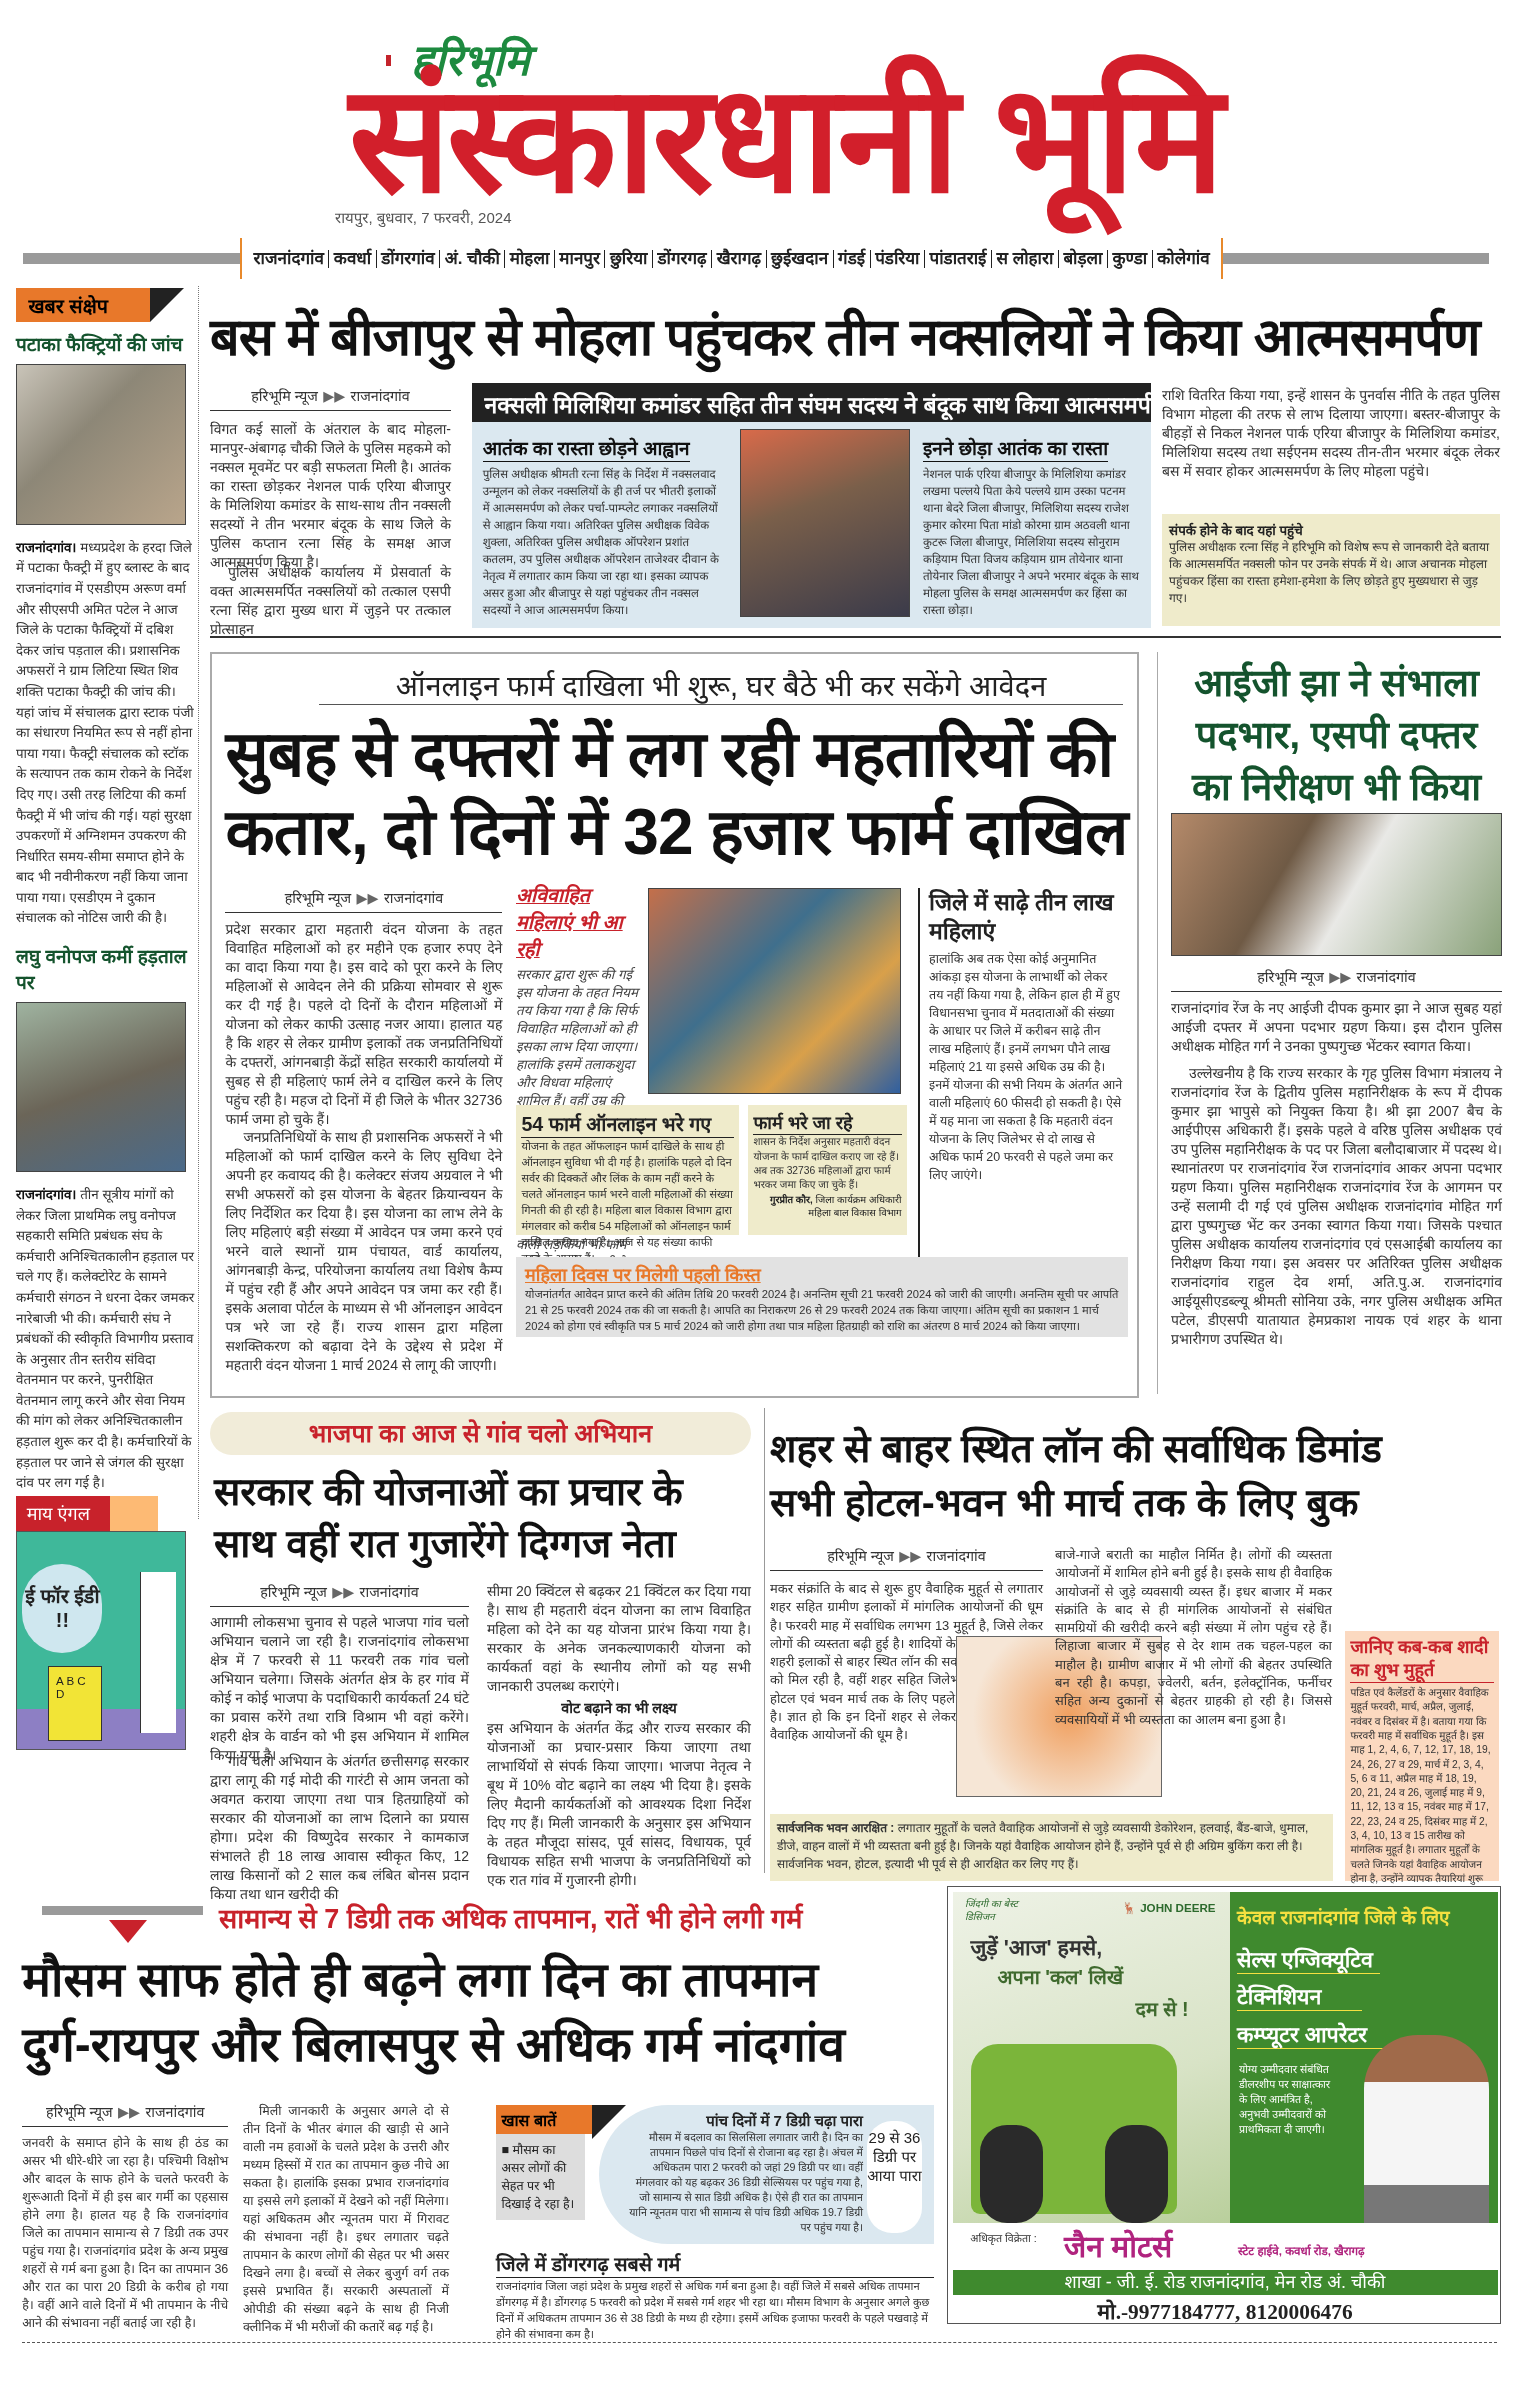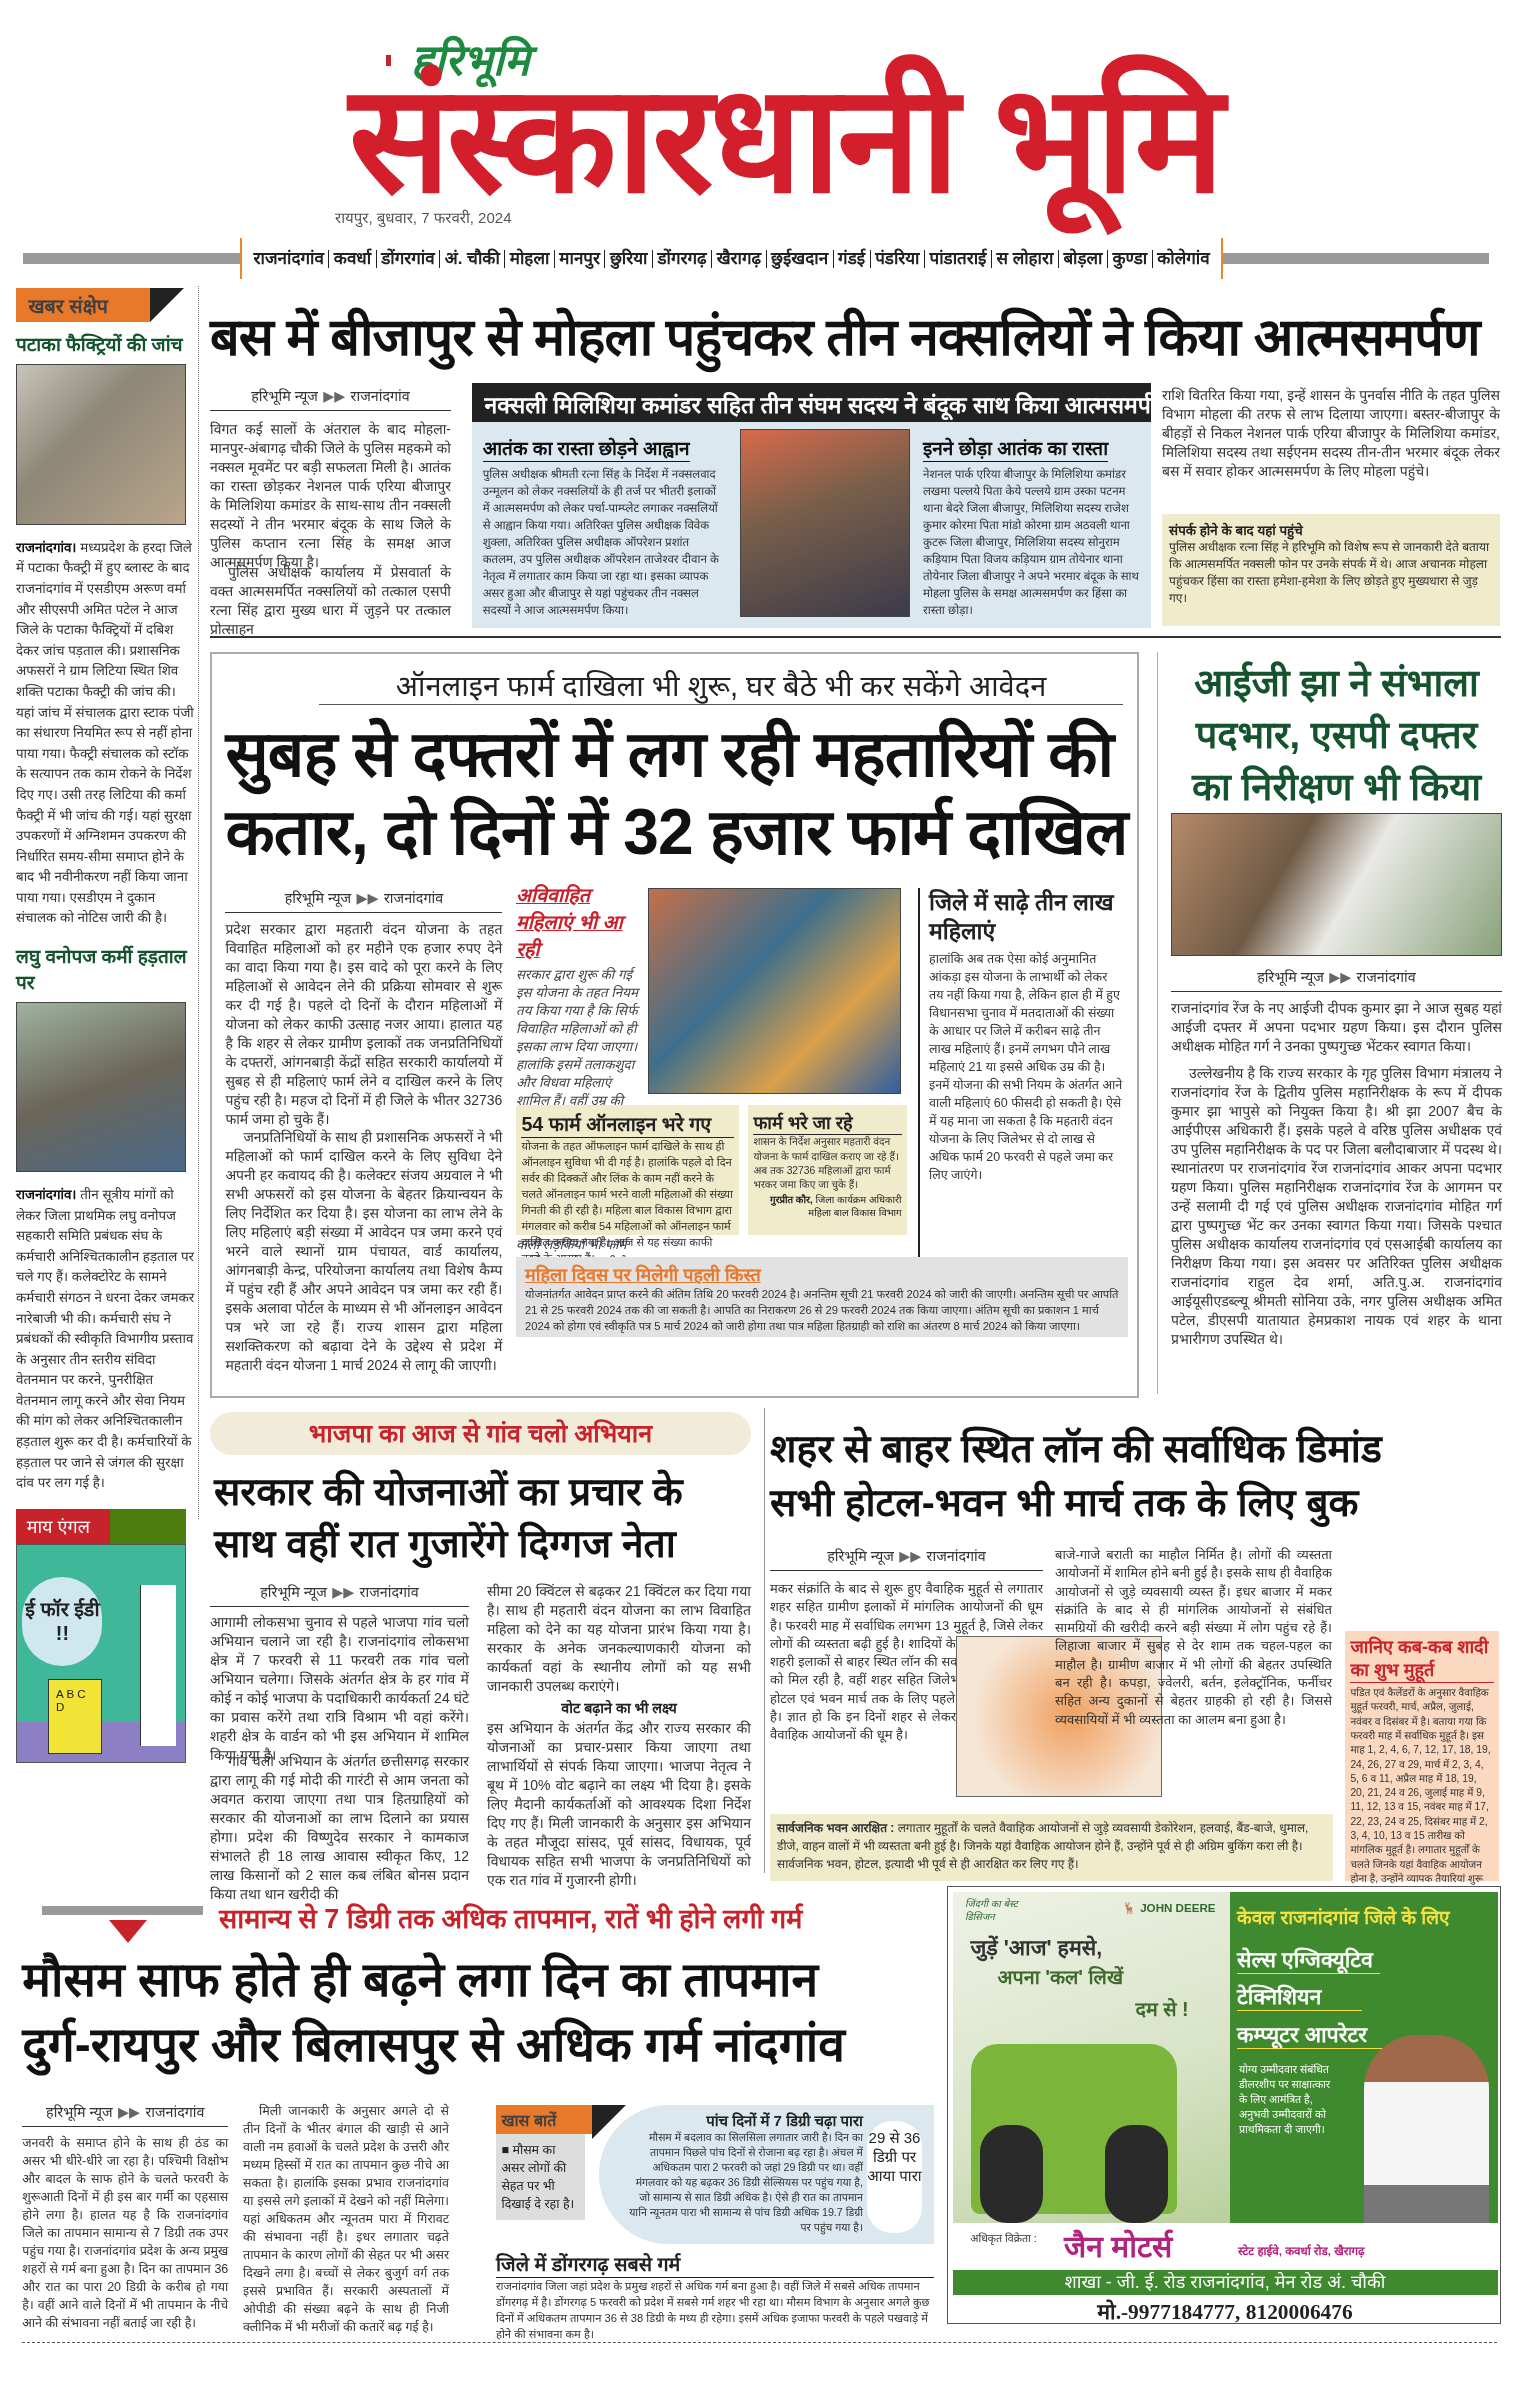--- a/index.html
+++ b/index.html
@@ -11,21 +11,21 @@
 .brand-dot{left:386px;top:55px;width:5.4px;height:10.7px;background:#c4232b}
 .brand-main{left:349px;top:63px;font-size:150px;font-weight:700;color:#d21f2b;letter-spacing:-3.6px;line-height:152px}
 .dateline{left:335px;top:207px;font-size:15px;color:#555}
 .navbar-line{left:23px;top:253px;width:1466px;height:10.7px;background:#9a9a9a}
 .navbar{left:240px;top:238px;height:41px;background:#fff;border-left:2.7px solid #e8892b;border-right:2.7px solid #e8892b;display:flex;align-items:center;padding:0 7.1px}
 .navbar span{font-size:17px;font-weight:700;color:#222;padding:0 4.5px;border-right:1.8px solid #222;line-height:18px}
 .navbar span:last-child{border-right:none}
 
 .leftcol{left:16px;top:288px;width:179px}
 .vdiv{left:198px;top:286px;width:0;height:1233px;border-left:0.9px dotted #777}
-.tag-orange{background:#e8782a;color:#404040;font-weight:700;font-size:19.7px;padding:3.6px 12.5px;width:134px;position:relative}
+.tag-orange{background:#e8782a;color:#000000;font-weight:700;font-size:19.7px;padding:3.6px 12.5px;width:134px;position:relative}
 .tag-orange::after{content:"";position:absolute;right:-34px;top:0;border-left:34px solid #222;border-bottom:34px solid transparent}
 .ltitle{font-size:19px;font-weight:700;color:#14532d;margin:9px 0 7.1px}
 .photo{background:linear-gradient(135deg,#c9c4b9,#8d8777 40%,#b9a58b);border:0.9px solid #444}
 .lp{font-size:13.4px;line-height:20.6px;text-align:left;color:#333}
 .lp b{color:#111}
 
 .h1{left:210px;top:299px;font-size:52px;font-weight:700;color:#111;white-space:nowrap;letter-spacing:-0.9px}
 .byline{font-size:14.3px;color:#333;text-align:center;border-bottom:1.8px solid #333;padding-bottom:5.4px}
 .byline i{color:#666;font-style:normal;margin:0 5.4px}
 .darkbar{background:#222;color:#fff;font-size:23px;font-weight:700;padding:5.4px 12.5px;white-space:nowrap}
@@ -88,21 +88,21 @@
 
 <div class="abs vdiv"></div>
 <div class="abs leftcol">
   <div class="tag-orange">खबर संक्षेप</div>
   <div class="ltitle">पटाका फैक्ट्रियों की जांच</div>
   <div class="photo" style="width:170px;height:161px"></div>
   <p class="lp" style="margin-top:12.5px"><b>राजनांदगांव।</b> <span>मध्यप्रदेश के हरदा जिले में पटाका फैक्ट्री में हुए ब्लास्ट के बाद राजनांदगांव में एसडीएम अरूण वर्मा और सीएसपी अमित पटेल ने आज जिले के पटाका फैक्ट्रियों में दबिश देकर जांच पड़ताल की। प्रशासनिक अफसरों ने ग्राम लिटिया स्थित शिव शक्ति पटाका फैक्ट्री की जांच की। यहां जांच में संचालक द्वारा स्टाक पंजी का संधारण नियमित रूप से नहीं होना पाया गया। फैक्ट्री संचालक को स्टॉक के सत्यापन तक काम रोकने के निर्देश दिए गए। उसी तरह लिटिया की कर्मा फैक्ट्री में भी जांच की गई। यहां सुरक्षा उपकरणों में अग्निशमन उपकरण की निर्धारित समय-सीमा समाप्त होने के बाद भी नवीनीकरण नहीं किया जाना पाया गया। एसडीएम ने दुकान संचालक को नोटिस जारी की है।</span></p>
   <div class="ltitle" style="margin-top:14.3px">लघु वनोपज कर्मी हड़ताल पर</div>
   <div class="photo" style="width:170px;height:170px;background:linear-gradient(160deg,#9fb3a0,#6b6558 50%,#4a6a8a)"></div>
   <p class="lp" style="margin-top:12.5px"><b>राजनांदगांव।</b> <span>तीन सूत्रीय मांगों को लेकर जिला प्राथमिक लघु वनोपज सहकारी समिति प्रबंधक संघ के कर्मचारी अनिश्चितकालीन हड़ताल पर चले गए हैं। कलेक्टोरेट के सामने कर्मचारी संगठन ने धरना देकर जमकर नारेबाजी भी की। कर्मचारी संघ ने प्रबंधकों की स्वीकृति विभागीय प्रस्ताव के अनुसार तीन स्तरीय संविदा वेतनमान पर करने, पुनरीक्षित वेतनमान लागू करने और सेवा नियम की मांग को लेकर अनिश्चितकालीन हड़ताल शुरू कर दी है। कर्मचारियों के हड़ताल पर जाने से जंगल की सुरक्षा दांव पर लग गई है।</span></p>
-  <div style="margin-top:15px;background:#4d7c0f;width:170px">
+  <div style="margin-top:2px;background:#fdba74;width:142px">
     <div style="background:#c8222b;color:#fff;font-size:18px;padding:5.4px 10.7px;width:94px">माय एंगल</div>
   </div>
   <div style="width:170px;height:219px;background:#3fb89a;position:relative;border:0.9px solid #555">
     <div style="position:absolute;left:5.4px;top:32px;width:80px;height:89px;border-radius:40px;background:#cfe7ef;font-size:19.7px;font-weight:700;text-align:center;padding-top:18px">ई फॉर ईडी !!</div>
     <div style="position:absolute;left:0;bottom:0;width:100%;height:40px;background:#8d7fc4"></div>
     <div style="position:absolute;left:31px;top:134px;width:54px;height:75px;background:#f2e436;border:0.9px solid #333;font-size:11.6px;padding:7.1px">A B C D</div>
     <div style="position:absolute;right:9px;top:40px;width:36px;height:161px;background:#fff;border-left:0.9px solid #333"></div>
   </div>
 </div>
 

